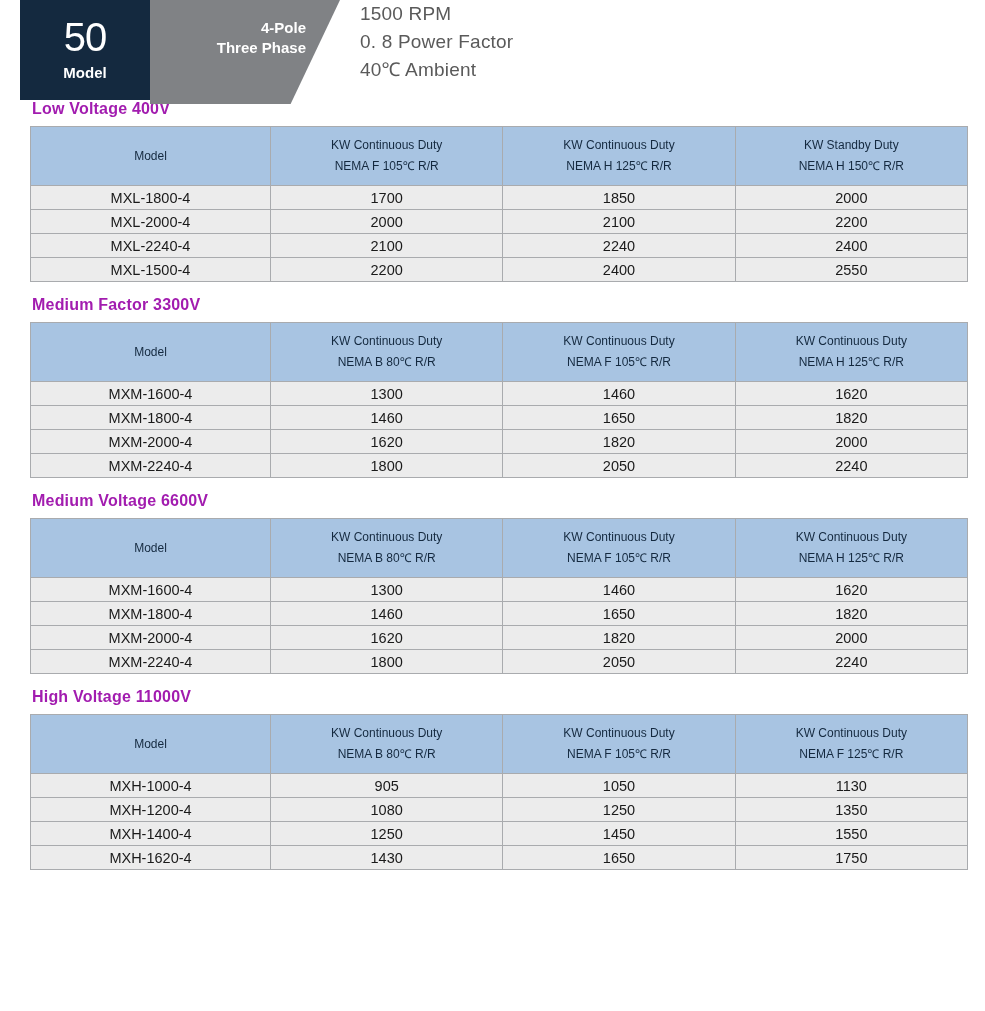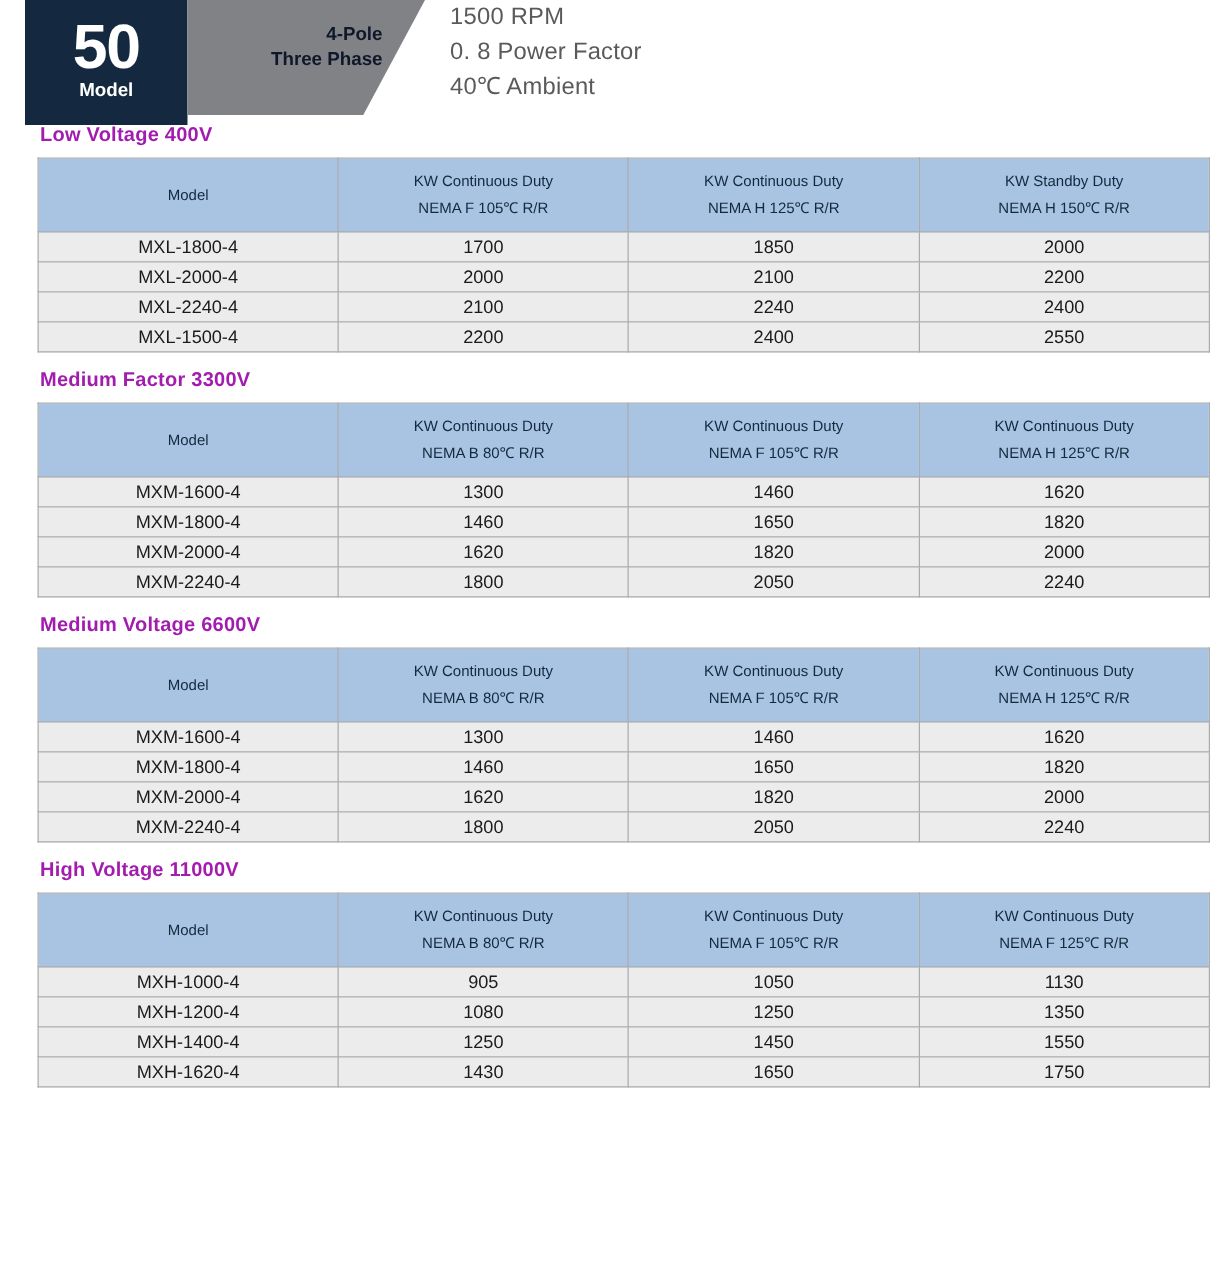--- a/index.html
+++ b/index.html
@@ -30,36 +30,36 @@
     color: #ffffff;
     display: flex;
     flex-direction: column;
     align-items: center;
     justify-content: center;
     margin-left: 20px;
     box-sizing: border-box;
     padding-bottom: 6px;
   }
   .badge-hz .num {
-    font-size: 50px;
-    font-weight: bold;
+    font-size: 40px;
+    font-weight: normal;
     line-height: 46px;
     letter-spacing: -1px;
   }
   .badge-hz .unit {
     font-size: 15px;
     font-weight: bold;
     margin-top: 4px;
   }
   .badge-pole {
     position: relative;
     width: 190px;
-    height: 92px;
+    height: 104px;
     background: #808285;
-    color: #0f172a;
+    color: #ffffff;
     display: flex;
     flex-direction: column;
     align-items: flex-end;
     justify-content: flex-start;
     box-sizing: border-box;
     padding: 18px 34px 0 0;
     clip-path: polygon(0 0, 100% 0, 74% 100%, 0 100%);
   }
   .badge-pole .l1,
   .badge-pole .l2 {

